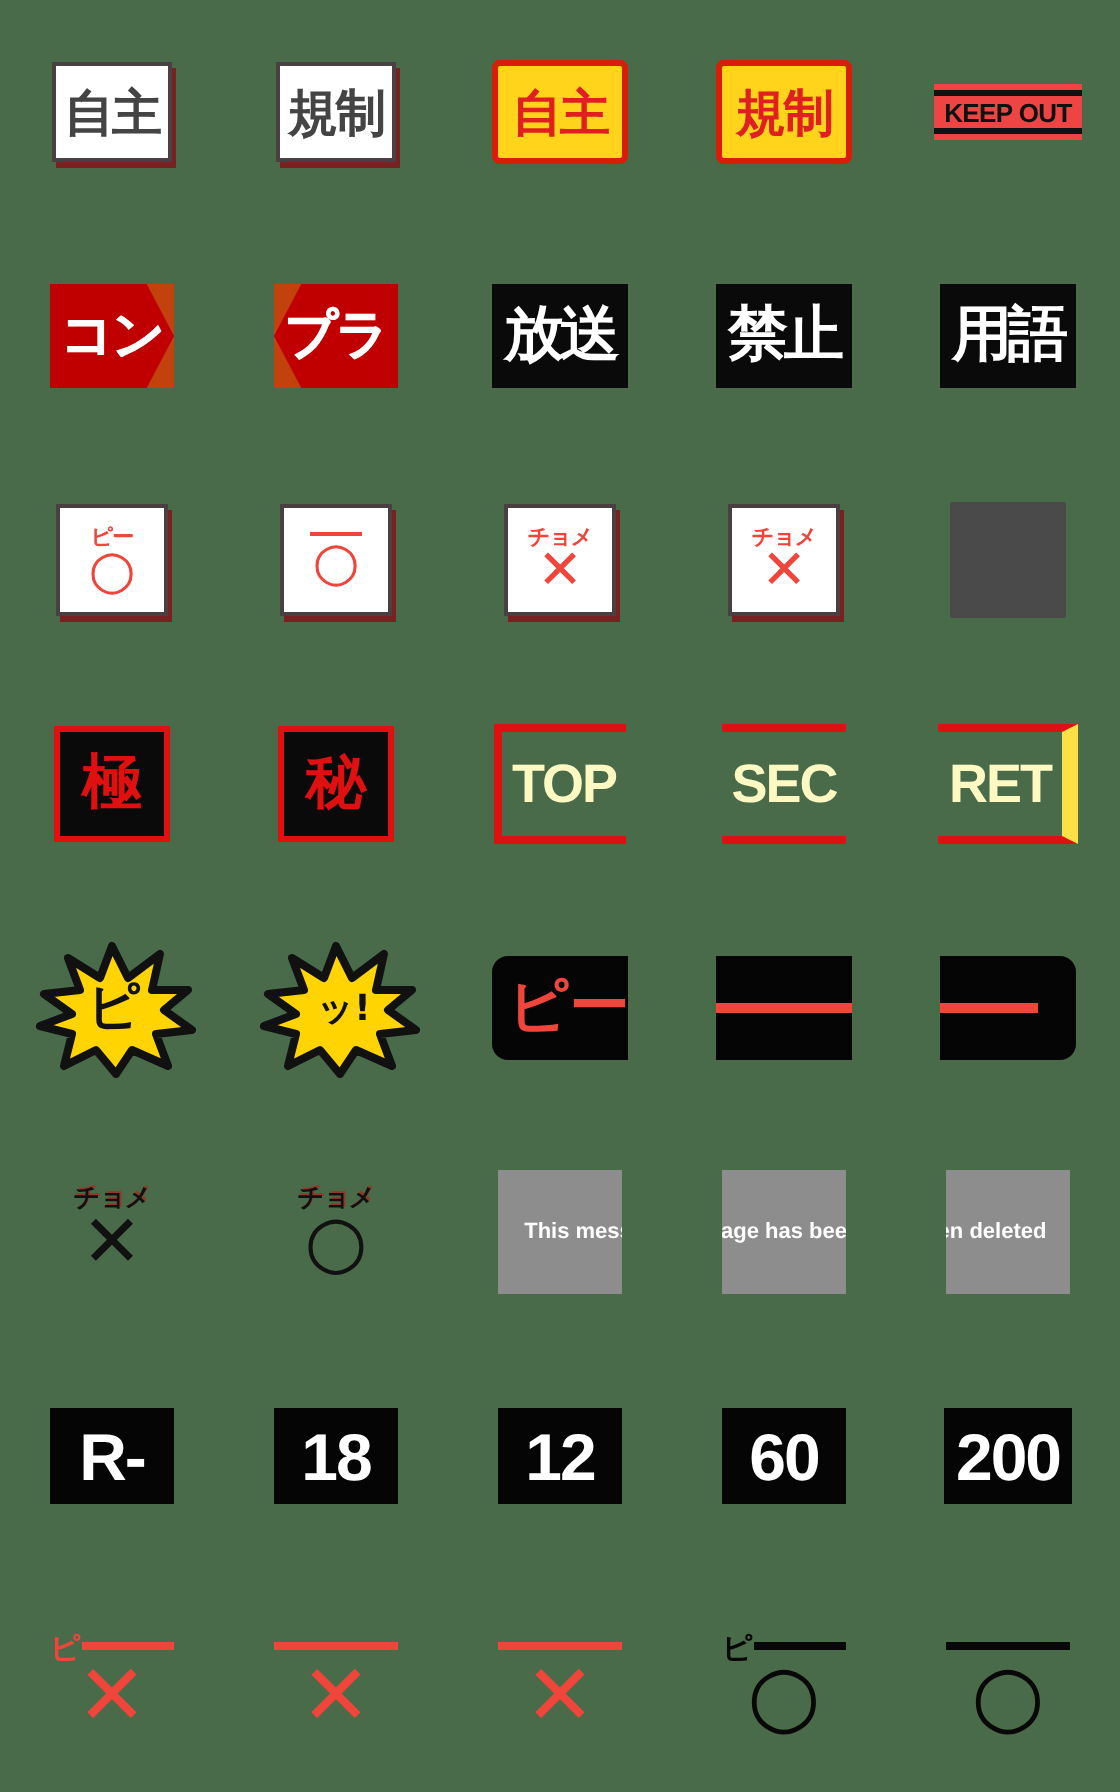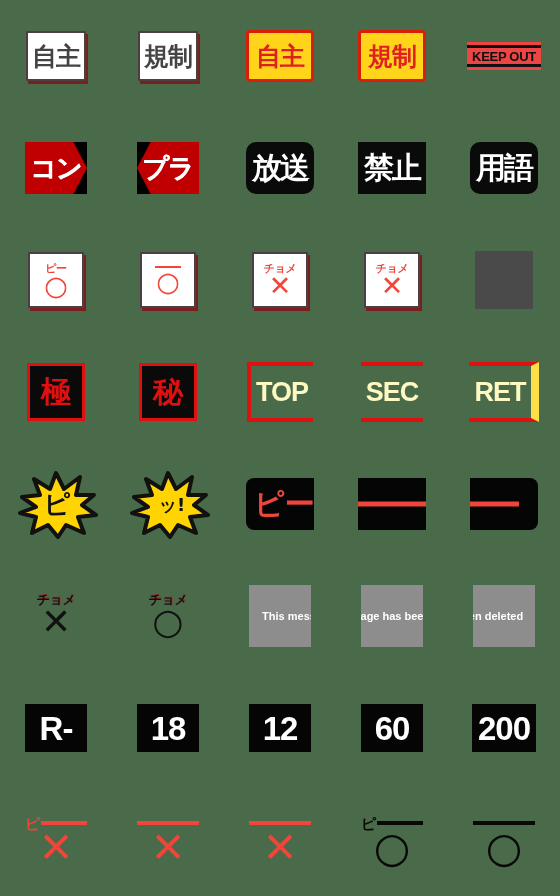--- a/index.html
+++ b/index.html
@@ -53,37 +53,37 @@
     content:"";position:absolute;left:0;right:0;height:3px;background:#111;
   }
   .tape::before{top:3px;}
   .tape::after{bottom:3px;}
   .tape span{
     font-size:13px;font-weight:700;color:#101010;letter-spacing:-0.3px;
     font-family:"Liberation Sans",sans-serif;z-index:2;line-height:1;
   }
   
   .chev{
-    width:62px;height:52px;background:#000000;position:relative;overflow:hidden;
+    width:62px;height:52px;background:#c2410c;position:relative;overflow:hidden;
     display:flex;align-items:center;justify-content:center;
   }
   .chev .sh1,.chev .sh2{position:absolute;background:#C00000;}
   .chev.l .sh1{left:0;top:0;width:100%;height:100%;
     clip-path:polygon(0 0,78% 0,100% 50%,78% 100%,0 100%);}
   .chev.r .sh1{left:0;top:0;width:100%;height:100%;
     clip-path:polygon(22% 0,100% 0,100% 100%,22% 100%,0 50%);}
   .chev .jp{
     position:relative;z-index:3;color:#fff;font-weight:700;font-size:26px;
     font-family:"DejaVu Sans","Liberation Sans",sans-serif;
     letter-spacing:-1px;white-space:nowrap;line-height:1;
     -webkit-text-stroke:0.5px #fff;
   }
   
   .bbox{
-    width:68px;height:52px;background:#0a0a0a;border-radius:10px;
+    width:68px;height:52px;background:#0a0a0a;border-radius:0;
     display:flex;align-items:center;justify-content:center;overflow:hidden;
   }
   .bbox.sq{border-radius:0;}
   .bbox .jp{
     color:#ffffff;font-weight:700;font-size:30px;
     font-family:"DejaVu Sans","Liberation Sans",sans-serif;
     letter-spacing:-2px;white-space:nowrap;line-height:1;
   }
   
   .cbox{

